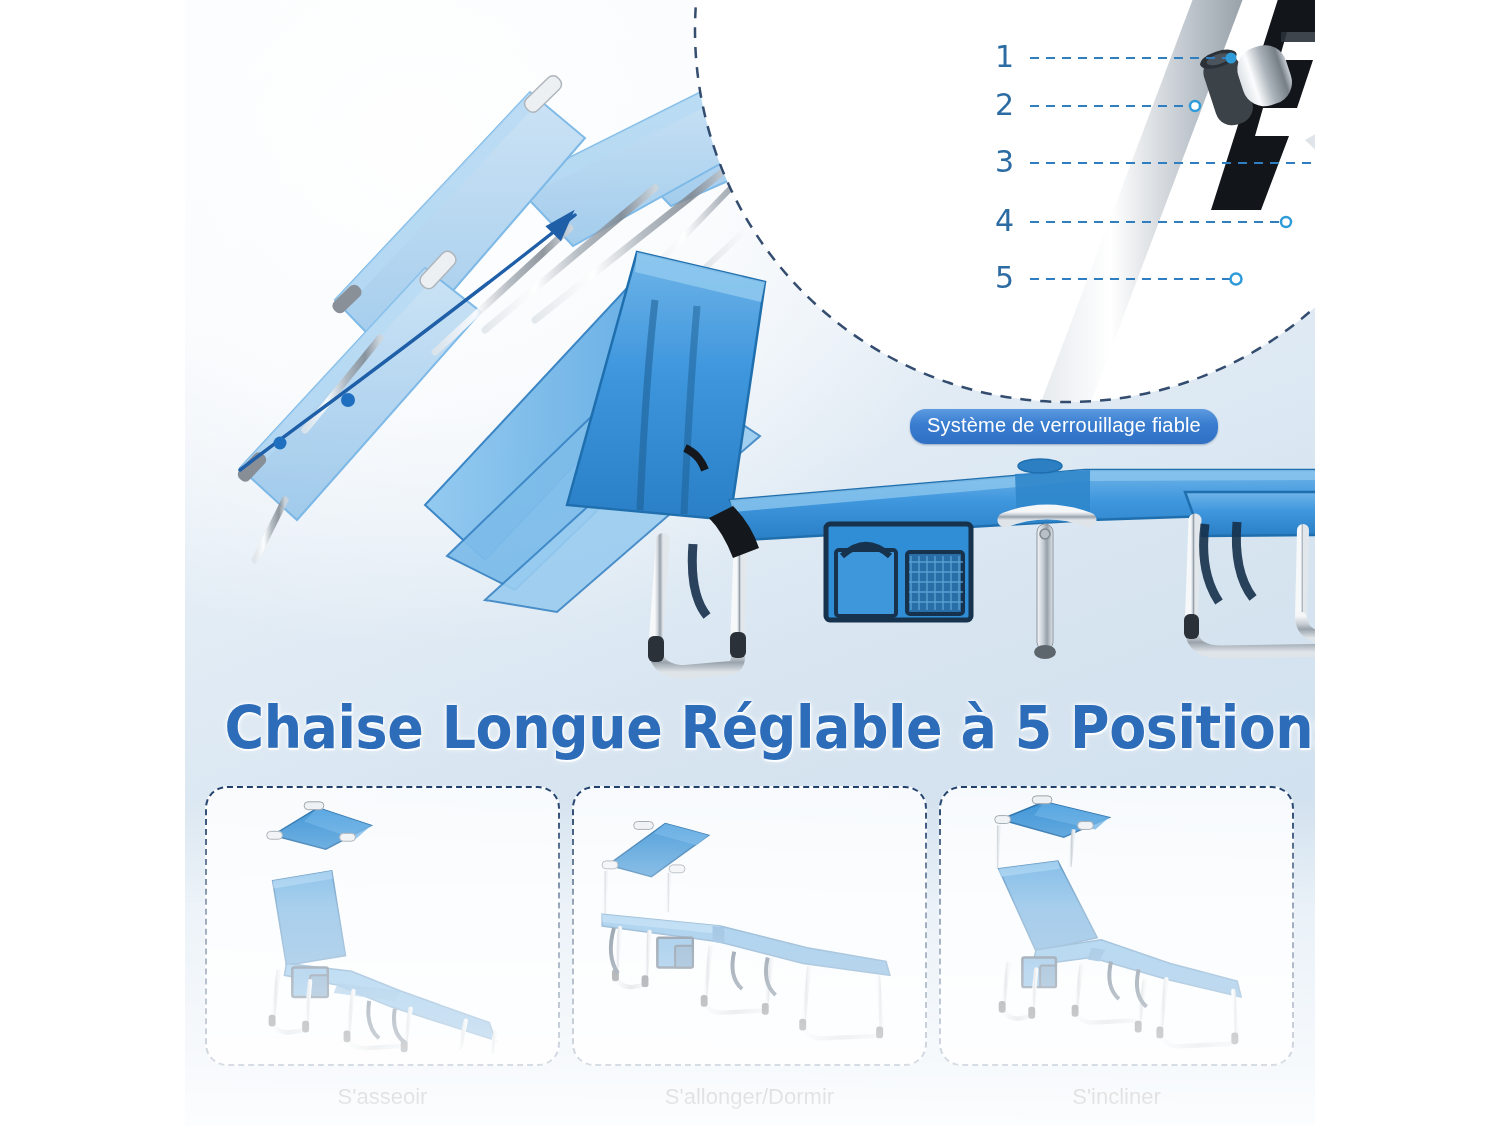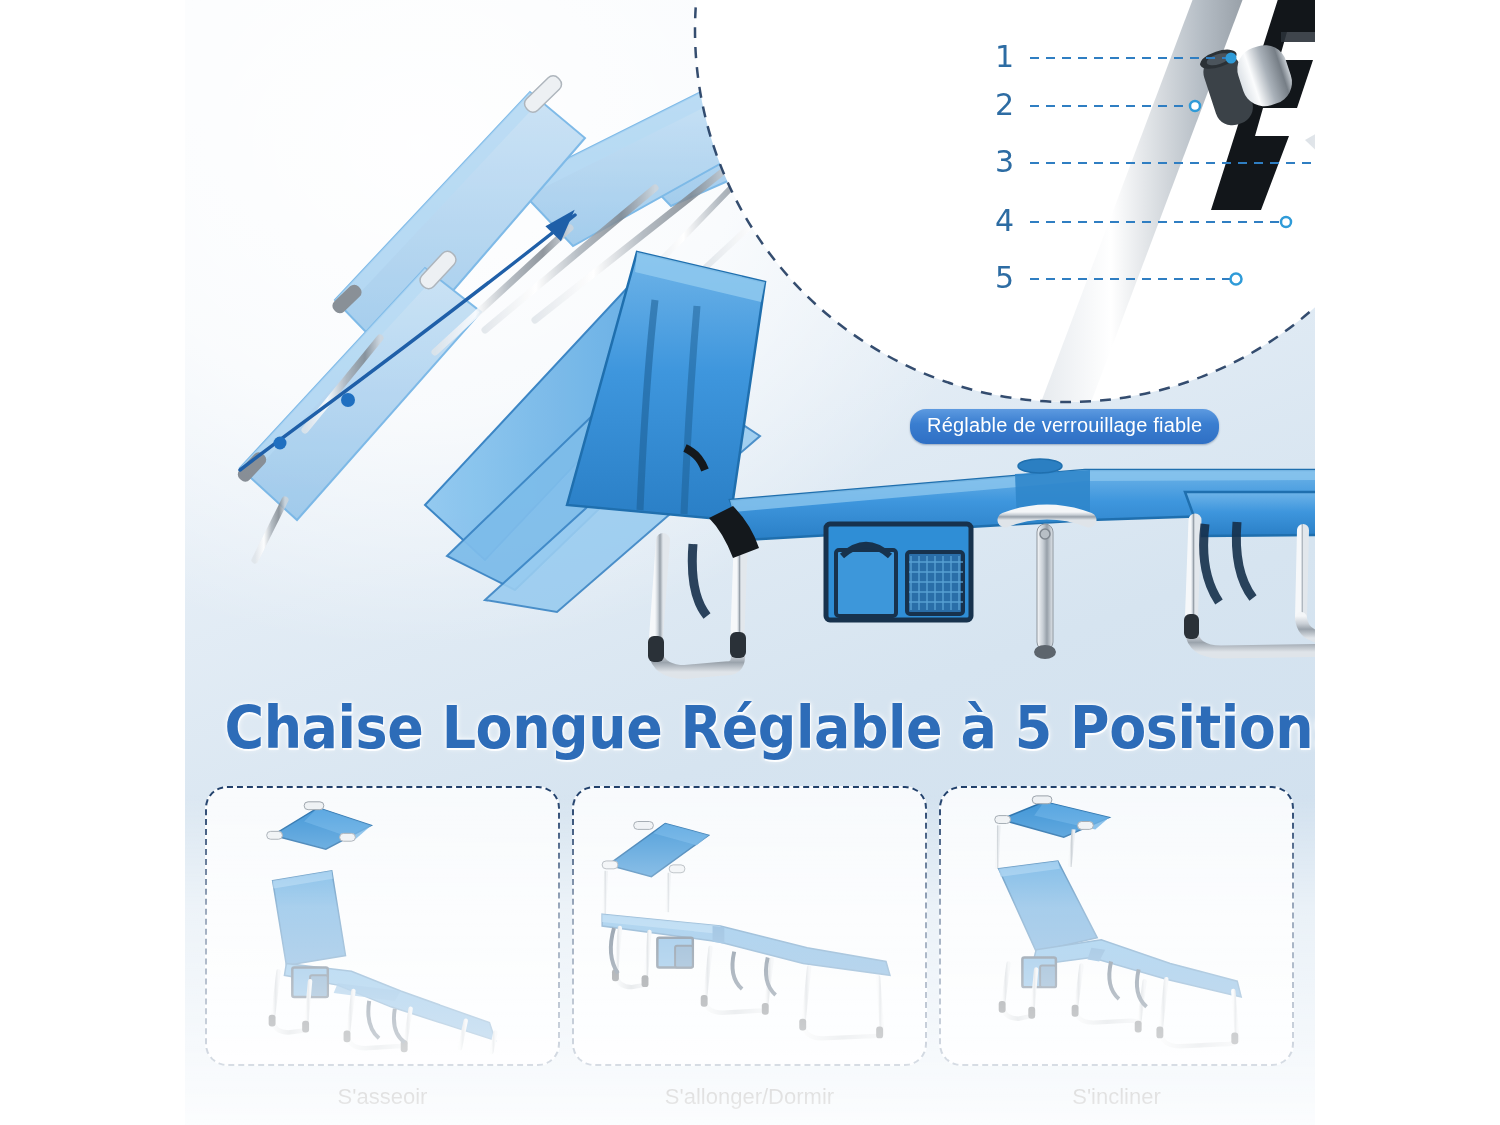--- a/index.html
+++ b/index.html
@@ -338,21 +338,21 @@
         <circle cx="1051" cy="279" r="5.5"></circle>
       </g>
     </svg>
 
     <div class="callout-num nosel" style="left:810px;top:42px;">1</div>
     <div class="callout-num nosel" style="left:810px;top:90px;">2</div>
     <div class="callout-num nosel" style="left:810px;top:147px;">3</div>
     <div class="callout-num nosel" style="left:810px;top:206px;">4</div>
     <div class="callout-num nosel" style="left:810px;top:263px;">5</div>
 
-    <div id="badge" class="nosel">Réglable de verrouillage fiable</div>
+    <div id="badge" class="nosel">Système de verrouillage fiable</div>
 
     <div id="title" class="nosel">Chaise Longue Réglable à 5 Positions</div>
 
     <div class="thumb" id="thumb0">
       <svg viewBox="0 0 355 280" width="351" height="276">
         <defs>
           <linearGradient id="t1f" x1="0" y1="0" x2="0" y2="1">
             <stop offset="0" stop-color="#4ea3e0"></stop>
               <stop offset="1" stop-color="#2a81c9"></stop>
           </linearGradient>

